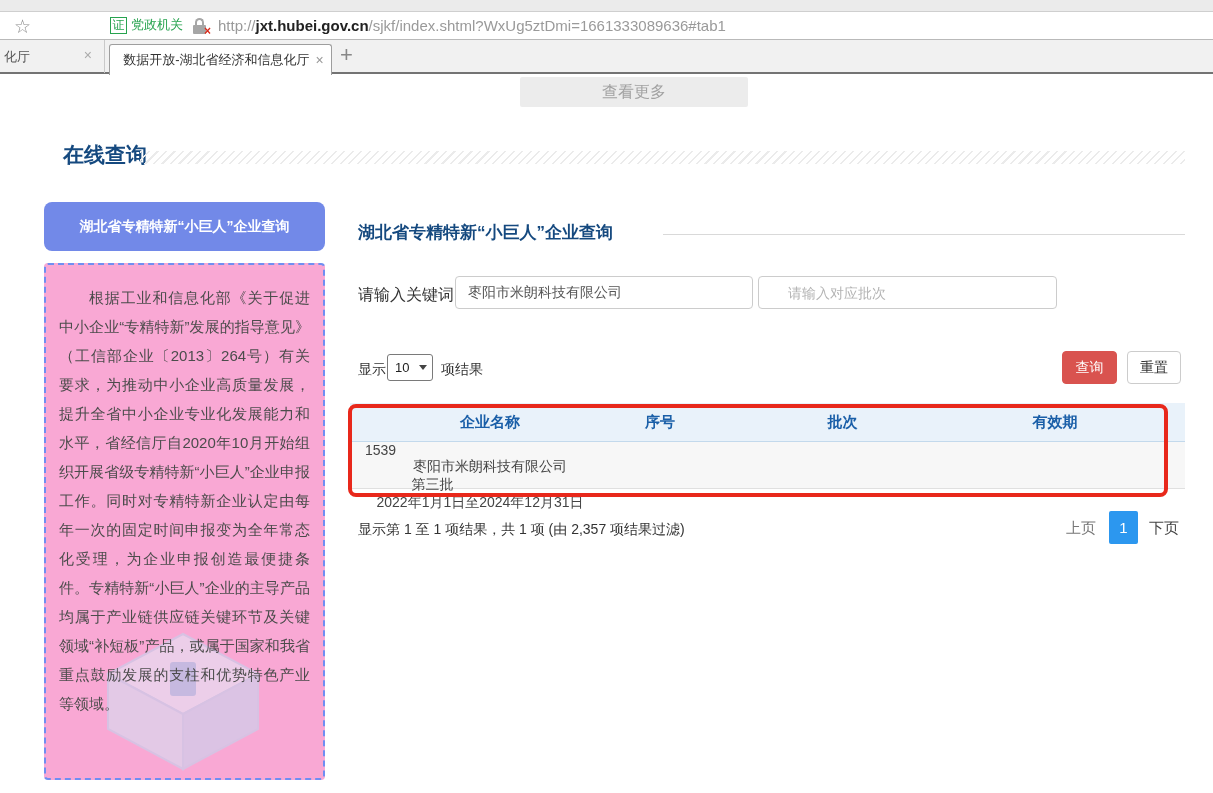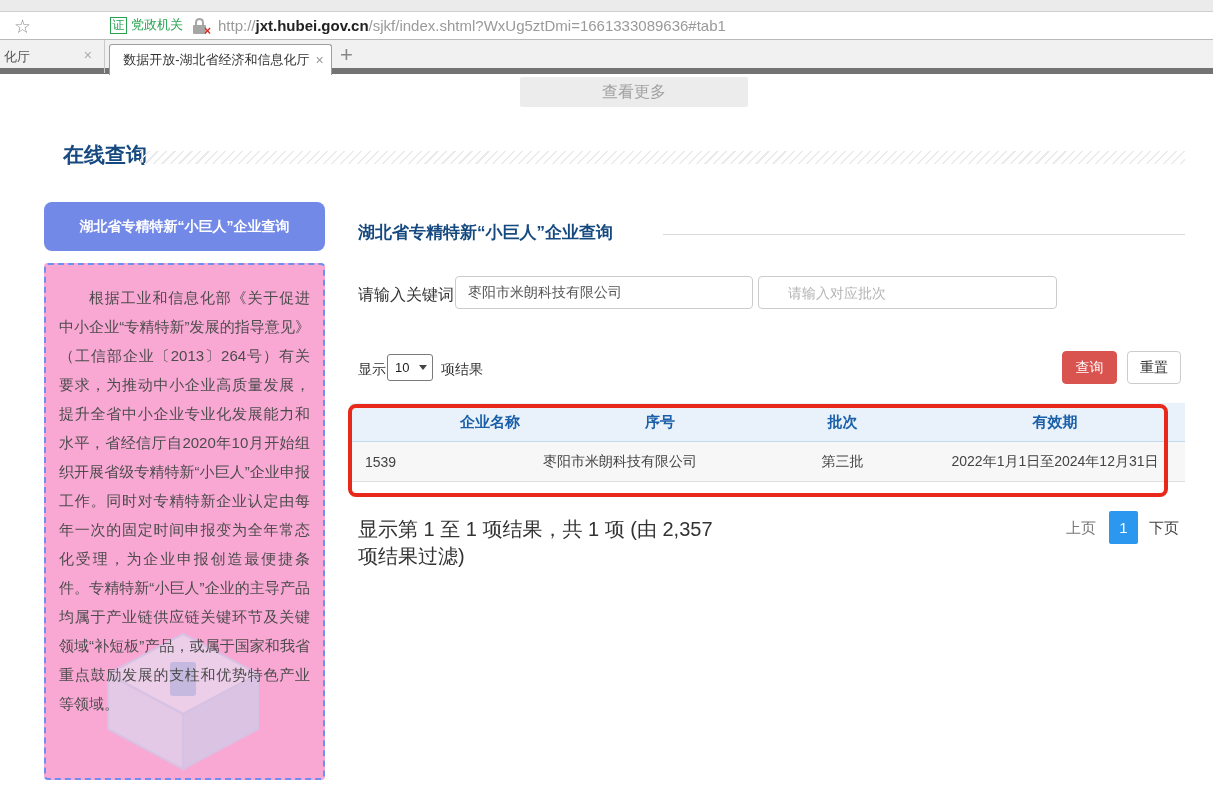--- a/index.html
+++ b/index.html
@@ -20,21 +20,21 @@
   .lock { position:absolute; left:193px; top:6px; width:13px; height:16px; }
   .lock .shackle { position:absolute; left:2px; top:0; width:9px; height:8px;
                    border:2px solid #a6a6a6; border-bottom:none; border-radius:5px 5px 0 0; }
   .lock .body { position:absolute; left:0; bottom:0; width:13px; height:9px; background:#a6a6a6; border-radius:1px; }
   .lock .redx { position:absolute; right:-5px; bottom:-4px; color:#d92b1c; font-size:12px; font-weight:bold; }
   .url-text { position:absolute; left:218px; top:5px; font-size:15px; white-space:nowrap; cursor:text; }
   .url-text .seg-grey { color:#9a9a9a; }
   .url-text .seg-domain { color:#222; font-weight:bold; }
 
   .tab-strip { position:absolute; left:0; top:40px; width:1213px; height:34px;
-               background:#f1f1f1; border-bottom:6px solid #737373; }
+               background:#f1f1f1; border-bottom:2px solid #737373; }
   .tab-partial { position:absolute; left:0; top:0; width:105px; height:33px;
                  border-right:1px solid #c9c9c9; cursor:pointer; }
   .tab-partial .t-label { position:absolute; left:4px; top:8px; font-size:13px; color:#555; }
   .tab-partial .t-close { position:absolute; right:12px; top:7px; font-size:14px; color:#aaa; }
   .tab-active { position:absolute; left:109px; top:4px; width:223px; height:31px; background:#fff;
                 border:1px solid #9e9e9e; border-bottom:none; border-radius:3px 3px 0 0;
                 display:flex; align-items:center; padding:0 8px; gap:6px; z-index:2; cursor:default;justify-content:center; }
   .tab-active .t-title { font-size:13px; color:#333; white-space:nowrap; }
   .tab-active .t-close { margin-left:auto; font-size:14px; color:#999; cursor:pointer; }
   .new-tab { position:absolute; left:340px; top:2px; font-size:22px; color:#888; cursor:pointer; }
@@ -80,33 +80,33 @@
                 background:#d9534f; border:1px solid #d9534f; border-radius:4px;
                 color:#fff; font-size:14px; text-align:center; line-height:31px; cursor:pointer; }
   .btn-reset { position:absolute; left:1127px; top:351px; width:54px; height:33px;
                background:#fff; border:1px solid #ccc; border-radius:4px;
                color:#333; font-size:14px; text-align:center; line-height:31px; cursor:pointer; }
 
   .result-table { position:absolute; left:350px; top:403px; width:835px; }
   .tr { display:flex; width:835px; }
   .thead { background:#e9f2fa; border-bottom:1px solid #c3d9ec; height:39px; }
   .thead .td { font-size:15px; font-weight:bold; color:#1a5fa8; }
-  .tbody-row { background:#f7f7f7; border-bottom:1px solid #e0e0e0; height:40px; }
+  .tbody-row { background:#f7f7f7; border-bottom:1px solid #e0e0e0; height:47px;flex-direction:column; }
   .tbody-row .td { font-size:14px; color:#444; }
   .td { display:flex; align-items:center; justify-content:center; }
   .td.c0 { width:130px; justify-content:flex-start; padding-left:15px; }
   .td.c1 { width:280px; }
   .td.c2 { width:165px; }
   .td.c3 { width:260px; }
 
   .red-rect { position:absolute; left:348px; top:404px; width:820px; height:93px;
               border:4px solid #e8281b; border-radius:8px; pointer-events:none; z-index:5; }
 
   .result-info { position:absolute; left:358px; top:516px; width:372px;
-                 font-size:20px; line-height:27px; color:#333; }
+                 font-size:14px; line-height:27px; color:#333; }
 
   .pg-prev { position:absolute; left:1066px; top:519px; font-size:15px; color:#777; cursor:pointer; }
   .pg-current { position:absolute; left:1109px; top:511px; width:29px; height:33px;
                 background:#2c97ef; border-radius:2px; color:#fff; font-size:15px;
                 text-align:center; line-height:33px; cursor:pointer; }
   .pg-next { position:absolute; left:1149px; top:519px; font-size:15px; color:#444; cursor:pointer; }
 </style>
 </head>
 <body>
 

